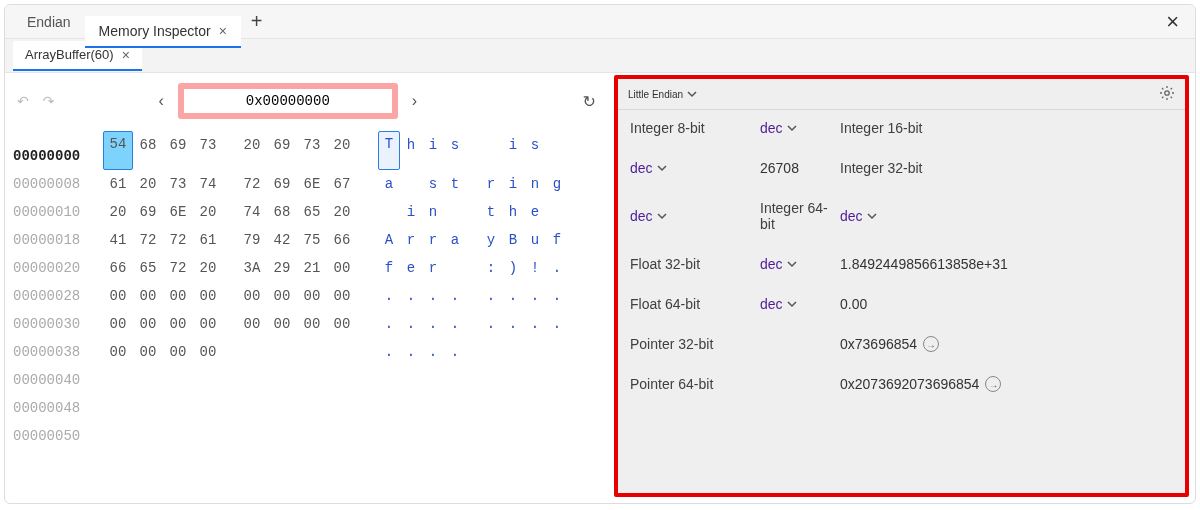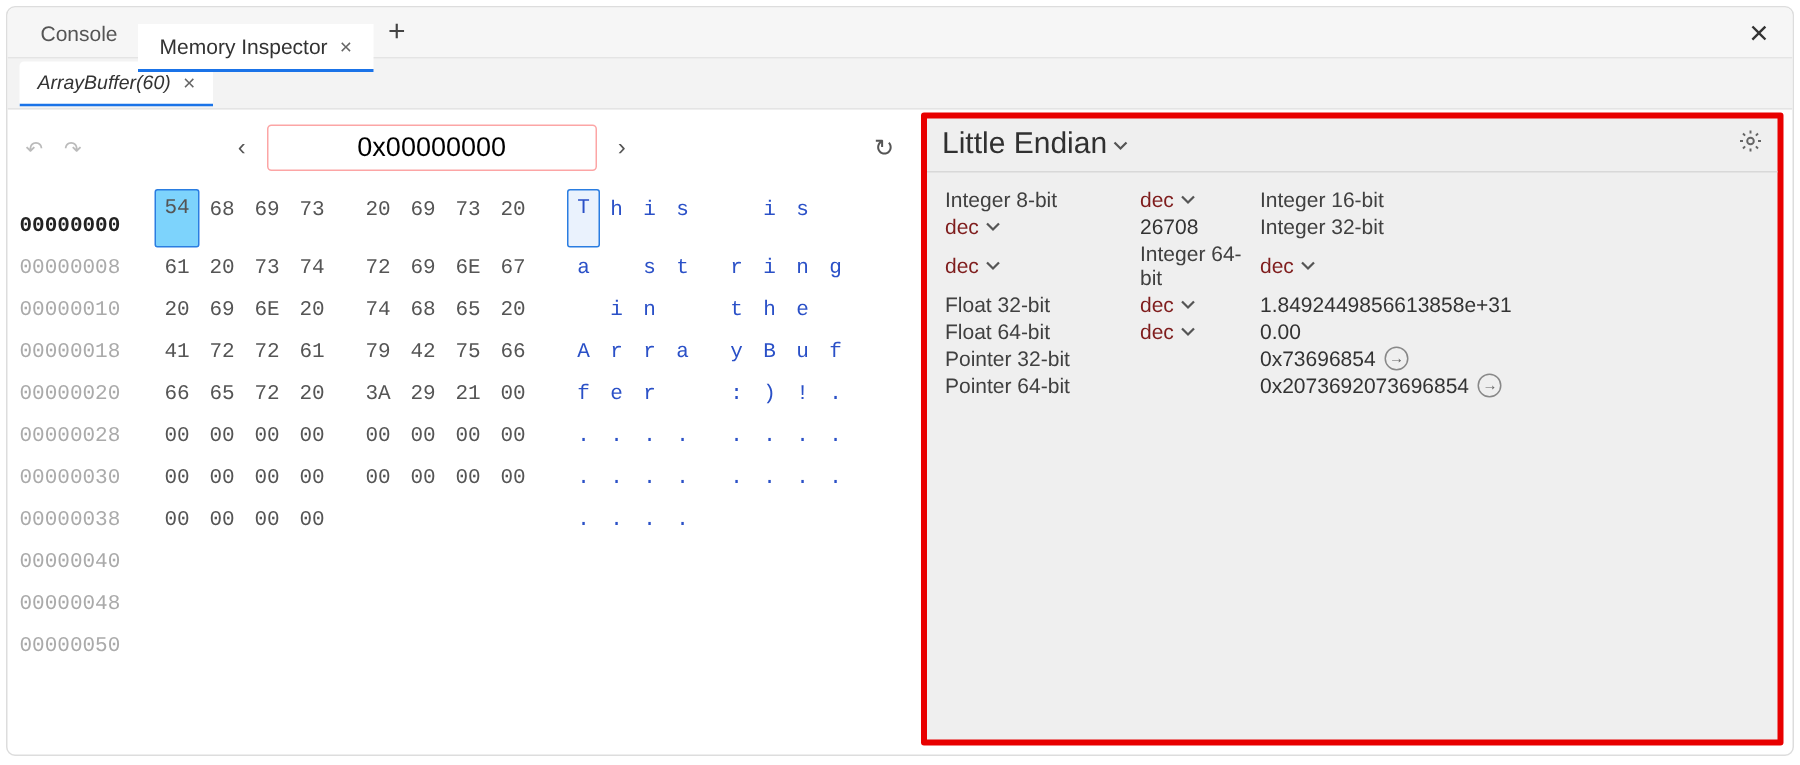--- a/index.html
+++ b/index.html
@@ -63,21 +63,20 @@
     border-bottom: 1px solid #e4e4e4;
     padding: 0 8px;
   }
   .tab-sub {
     padding: 6px 12px;
     font-size: 13px;
     display: flex;
     align-items: center;
     gap: 8px;
     cursor: pointer;
-    font-style: italic;
   }
   .tab-sub.active {
     background: #fff;
     border-bottom: 2px solid #1a73e8;
     color: #333;
     border-top-left-radius: 3px;
     border-top-right-radius: 3px;
   }
   .content {
     flex: 1;
@@ -104,25 +103,25 @@
     cursor: pointer;
   }
   .spacer-sm { width: 80px; }
   .nav-arrow {
     font-size: 16px;
     color: #555;
     padding: 4px 8px;
     cursor: pointer;
   }
   .addr-input {
-    border: 1px solid #fca5a5;
+    border: 6px solid #fca5a5;
     border-radius: 3px;
     padding: 4px 8px;
-    font-family: Liberation Sans, sans-serif;
-    font-size: 18px;
+    font-family: Liberation Mono, monospace;
+    font-size: 14px;
     text-align: center;
     width: 220px;
   }
   .refresh {
     margin-left: auto;
     margin-right: 8px;
     font-size: 16px;
     color: #555;
     cursor: pointer;
   }
@@ -165,49 +164,49 @@
     display: flex;
     flex-direction: column;
     margin: 2px 6px 6px 2px;
     border-radius: 2px;
   }
   .right-head {
     display: flex;
     align-items: center;
     padding: 6px 10px;
     border-bottom: 1px solid #d8d8d8;
-    font-size: 20px;
+    font-size: 10px;
   }
   .endianness {
     display: flex;
     align-items: center;
     gap: 4px;
     cursor: pointer;
   }
   .gear {
     margin-left: auto;
     cursor: pointer;
     color: #666;
   }
   .valrows {
     padding: 10px 12px;
     display: grid;
     grid-template-columns: 130px 80px 1fr;
-    row-gap: 2px;
+    row-gap: 24px;
     align-items: center;
     font-size: 14px;
     color: #404040;
   }
   .val-label { }
   .val-fmt {
     display: flex;
     align-items: center;
     gap: 4px;
     cursor: pointer;
-    color: #7f1d1d;
+    color: #4c1d95;
   }
   .val-val { color: #333; display: flex; align-items: center; gap: 6px; }
   .jump-icon {
     display: inline-flex;
     border: 1px solid #888;
     border-radius: 50%;
     width: 16px;
     height: 16px;
     align-items: center;
     justify-content: center;
@@ -217,21 +216,21 @@
   }
   svg.chev { width: 10px; height: 10px; }
 </style>
 </head>
 <body>
 
 <div class="panel">
 
   <div class="tabbar-main">
     <div class="tab-main">
-      <span>Console</span>
+      <span>Endian</span>
     </div>
     <div class="tab-main active">
       <span>Memory Inspector</span>
       <span class="tab-close">×</span>
     </div>
     <div class="add-tab">+</div>
     <div class="panel-close">×</div>
   </div>
 
   <div class="tabbar-sub">

